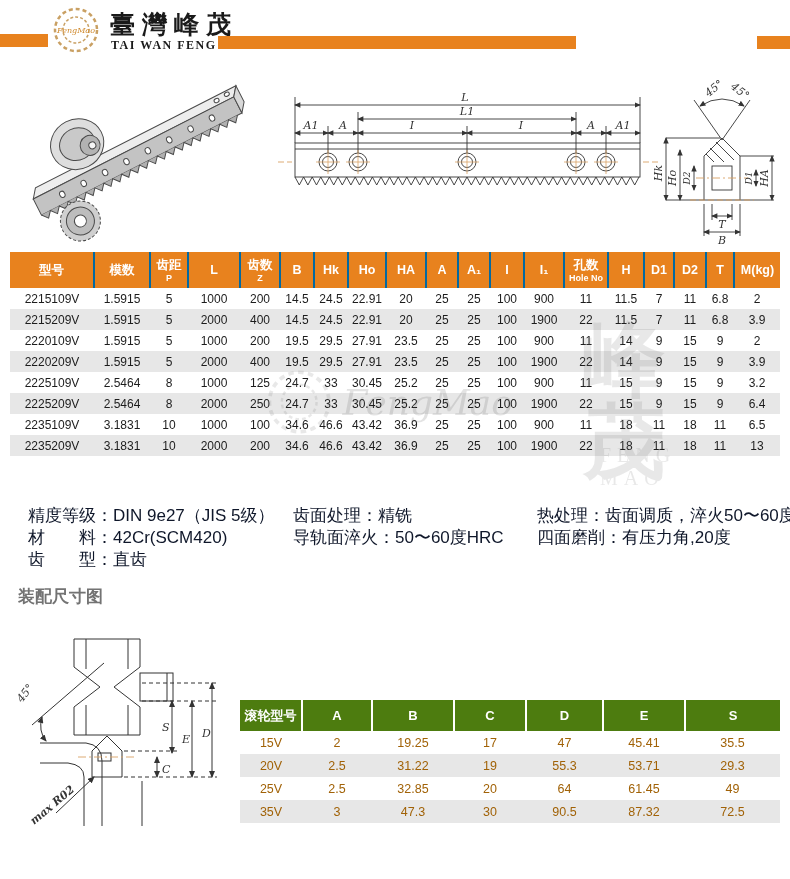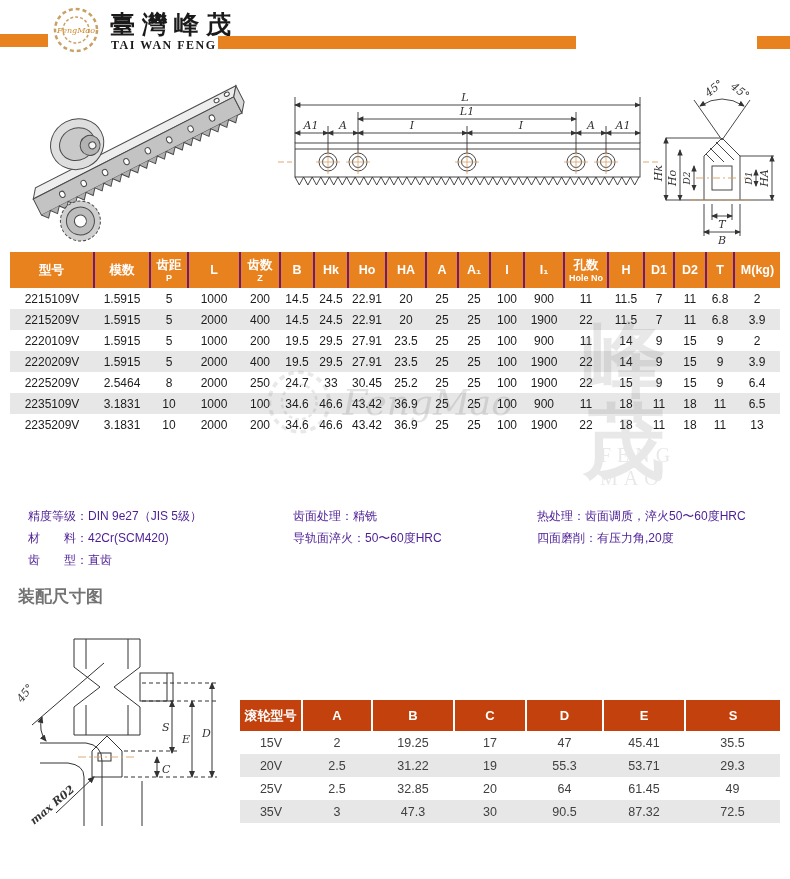--- a/index.html
+++ b/index.html
@@ -14,39 +14,39 @@
   .page-title{position:absolute;left:588px;top:28px;font-size:20px;font-weight:bold;color:#222;}
 
   svg text{font-family:"DejaVu Serif","Liberation Serif",serif;font-style:italic;
            font-size:11px;fill:#333;}
   .drawing{position:absolute;}
 
   
   table{border-collapse:collapse;table-layout:fixed;}
   #main-table{position:absolute;left:10px;top:252px;width:770px;}
   #main-table th{background:#E8821E;color:#fff;font-size:12.5px;font-weight:bold;
-                 height:36px;padding:0;border-left:2px solid #701a75;vertical-align:middle;}
+                 height:36px;padding:0;border-left:2px solid #0369a1;vertical-align:middle;}
   #main-table th:first-child{border-left:none;margin-top:8px;}
   #main-table th .sub{font-size:9px;font-weight:bold;line-height:9px;}
   #main-table td{font-size:12px;text-align:center;height:21px;padding:0;color:#1c1c1c;}
   #main-table tbody tr:nth-child(even){background:#E7E7E7;}
 
   
-  .specs{position:absolute;top:505px;font-size:12px;line-height:22px;color:#4c1d95;}
+  .specs{position:absolute;top:505px;font-size:17px;line-height:22px;color:#0f172a;}
   .specs div{white-space:nowrap;}
   #specs1{left:28px;} #specs2{left:293px;} #specs3{left:537px;}
 
   .section-title{position:absolute;left:18px;top:585px;font-size:17px;font-weight:bold;color:#737373;}
 
   
   #roller-table{position:absolute;left:240px;top:700px;width:540px;}
-  #roller-table th{background:#c2410c;color:#fff;font-size:13px;font-weight:bold;
+  #roller-table th{background:#4d7c0f;color:#fff;font-size:13px;font-weight:bold;
                    height:31px;padding:0;border-left:2px solid #fff;}
   #roller-table th:first-child{border-left:none;}
-  #roller-table td{font-size:12.5px;text-align:center;height:23px;padding:0;color:#404040;margin-top:16px;}
+  #roller-table td{font-size:12.5px;text-align:center;height:23px;padding:0;color:#a16207;margin-top:16px;}
   #roller-table tbody tr:nth-child(even){background:#E7E7E7;}
 
   
   .watermark{position:absolute;left:262px;top:332px;width:440px;height:140px;
              display:flex;align-items:center;opacity:0.16;pointer-events:none;z-index:5;}
   .wm-script{font-family:"DejaVu Serif","Liberation Serif",serif;font-style:italic;
              font-size:36px;color:#555;margin-left:6px;}
   .wm-cn{font-size:82px;font-weight:bold;color:#777;letter-spacing:14px;line-height:82px;
          margin-left:70px;font-family:"Liberation Serif","DejaVu Serif",serif;}
   .wm-en{position:absolute;left:338px;top:112px;font-size:20px;color:#777;
@@ -349,20 +349,41 @@
           <td>25</td>
           <td>25</td>
           <td>100</td>
           <td>1900</td>
           <td>22</td>
           <td>14</td>
           <td>9</td>
           <td>15</td>
           <td>9</td>
           <td>3.9</td>
+        </tr>
+        <tr>
+          <td>2225109V</td>
+          <td>2.5464</td>
+          <td>8</td>
+          <td>1000</td>
+          <td>125</td>
+          <td>24.7</td>
+          <td>33</td>
+          <td>30.45</td>
+          <td>25.2</td>
+          <td>25</td>
+          <td>25</td>
+          <td>100</td>
+          <td>900</td>
+          <td>11</td>
+          <td>15</td>
+          <td>9</td>
+          <td>15</td>
+          <td>9</td>
+          <td>3.2</td>
         </tr>
         <tr>
           <td>2225209V</td>
           <td>2.5464</td>
           <td>8</td>
           <td>2000</td>
           <td>250</td>
           <td>24.7</td>
           <td>33</td>
           <td>30.45</td>

